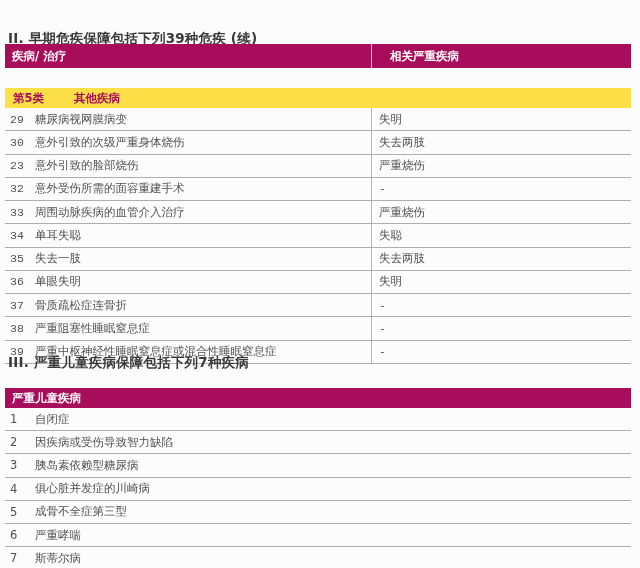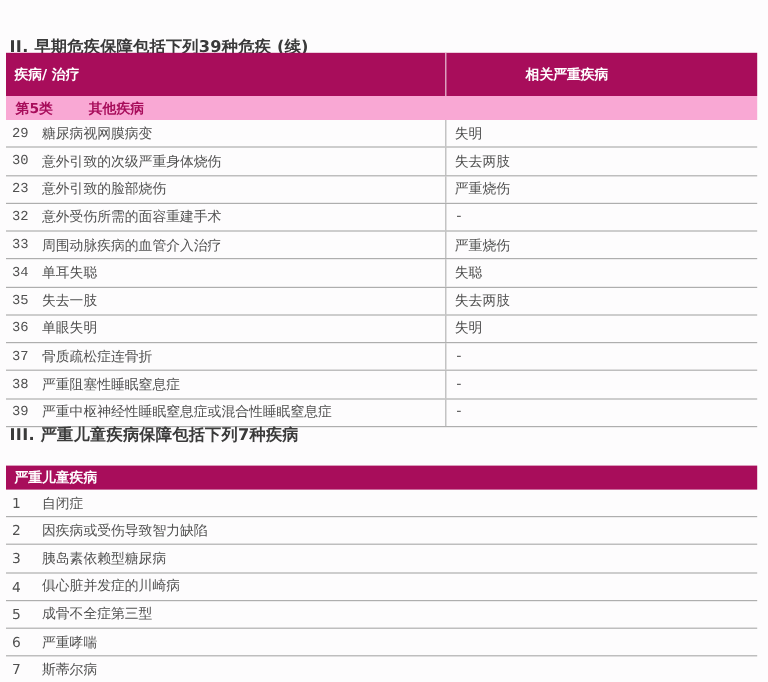--- a/index.html
+++ b/index.html
@@ -21,34 +21,34 @@
 
   .tbl{position:absolute;left:5px;width:626px;}
   #table-early{top:44px;}
   #table-child{top:388px;}
 
   
   .band{
     background:#A80D5B;color:#ffffff;font-weight:bold;
     display:flex;align-items:center;font-size:11.5px;
   }
-  .band.tall{height:36px;gap:48px;}
+  .band.tall{height:24px;}
   .band.short{height:20px;padding-left:7px;}
   .band .c-left{
     width:367px;box-sizing:border-box;padding-left:7px;
     border-right:1px solid #e9c4d6;height:100%;
     display:flex;align-items:center;
   }
   .band .c-right{padding-left:7px;margin-left:11px;}
 
   
   .cat{
-    background:#f9a8d4;color:#A80D5B;font-weight:bold;
+    background:#fde047;color:#A80D5B;font-weight:bold;
     height:20px;display:flex;align-items:center;
-    font-size:11.5px;padding-left:8px;
+    font-size:11.5px;padding-left:8px;margin-top:20px;
   }
   .cat .cat-name{margin-left:30px;}
 
   
   .row{
     display:flex;align-items:stretch;
     border-bottom:1px solid #aeaeae;
     font-size:11.5px;color:#505050;
   }
   .row.h1{height:22.25px;font-family:Liberation Mono, monospace;}

